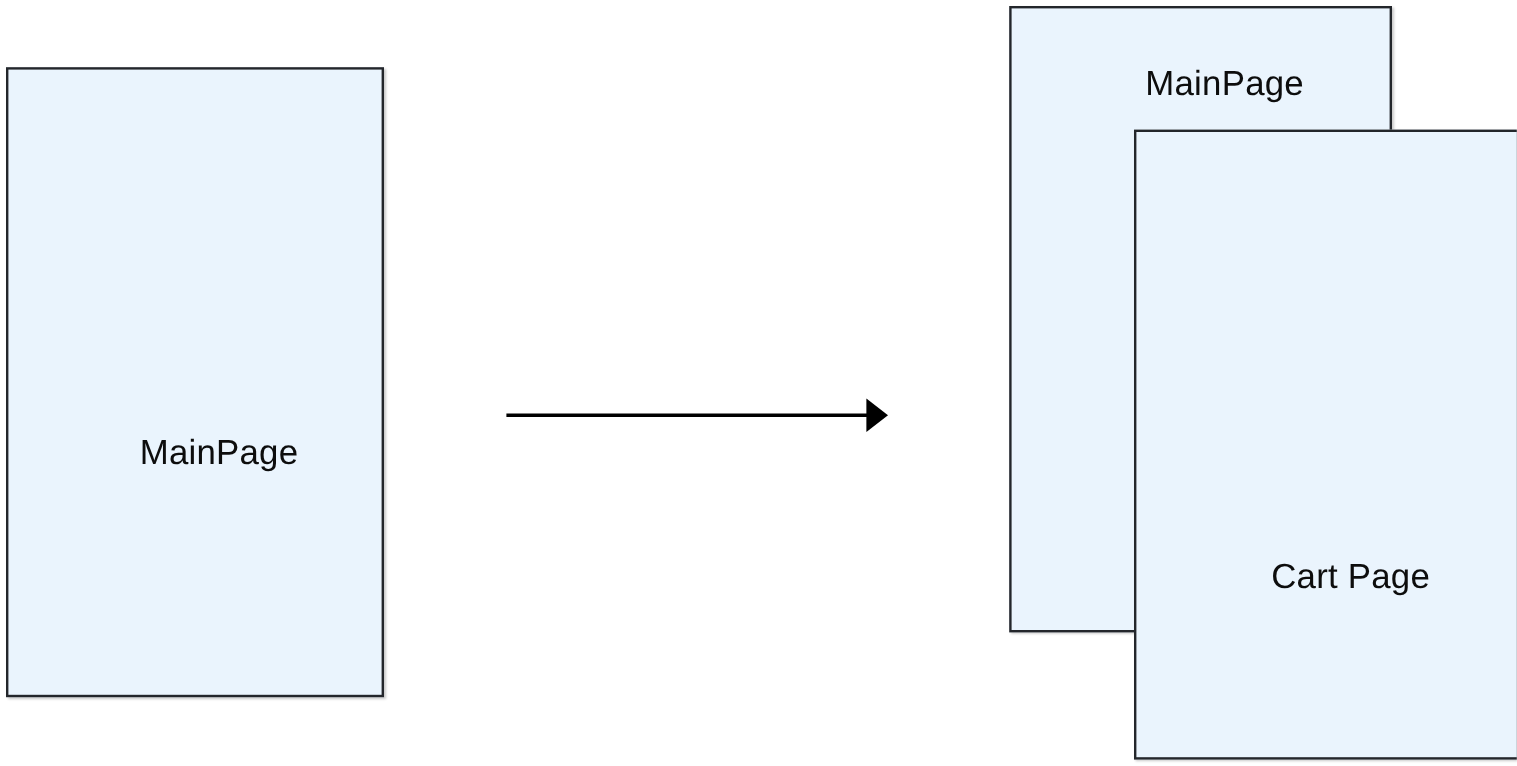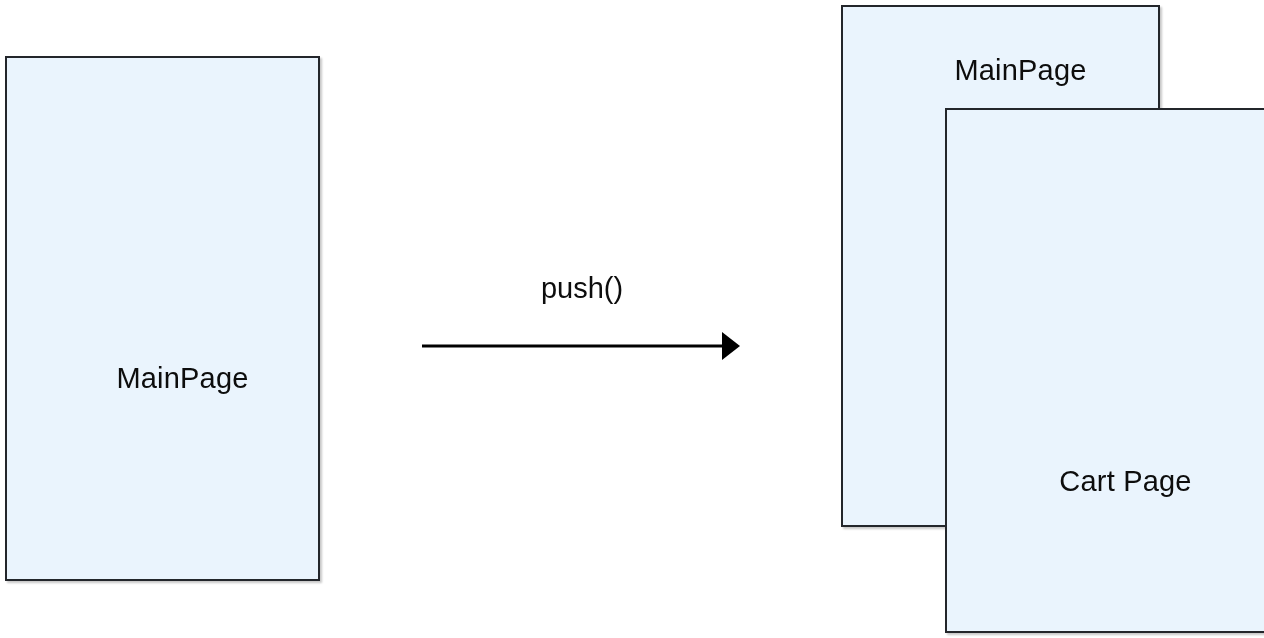--- a/index.html
+++ b/index.html
@@ -114,21 +114,20 @@
 </head>
 <body>
 
 <div id="diagram-canvas">
 
   <div class="page-card" id="card-source">
     <span class="card-label">MainPage</span>
   </div>
 
   <div id="transition-arrow">
-    <span id="arrow-label">push()</span>
     <svg viewBox="0 0 336 90" xmlns="http://www.w3.org/2000/svg">
       <line x1="8" y1="72" x2="310" y2="72" stroke="#000000" stroke-width="3"></line>
       <polygon points="308,58 326,72 308,86" fill="#000000"></polygon>
     </svg>
   </div>
 
   <div class="page-card" id="card-stack-back">
     <span class="card-label">MainPage</span>
   </div>
 

